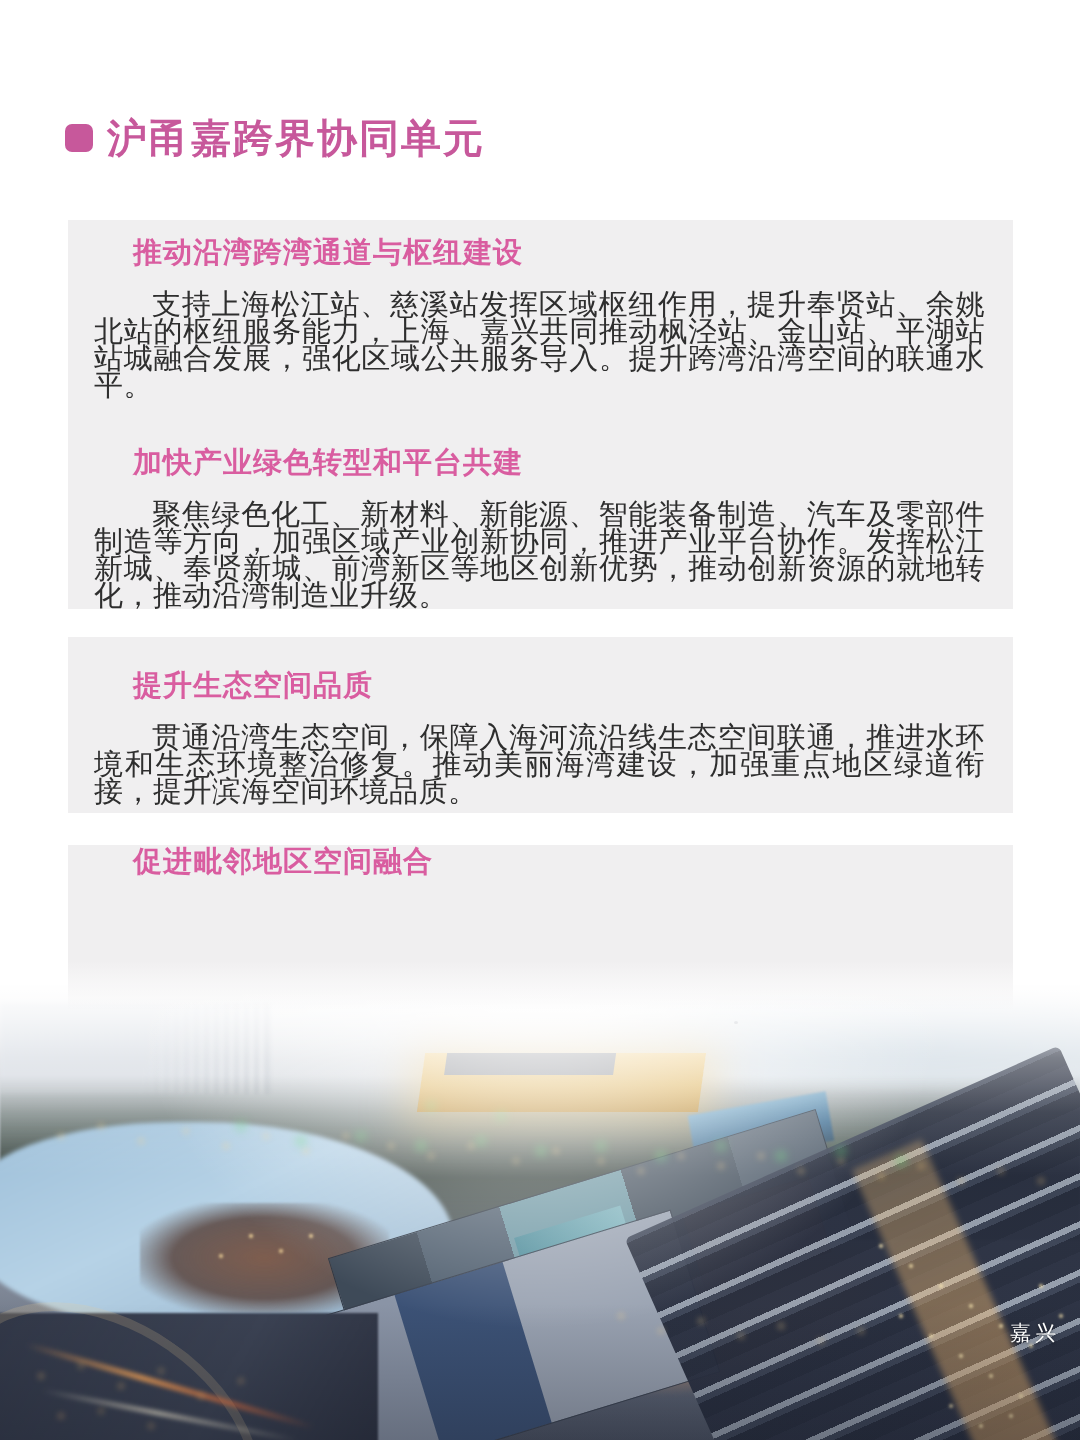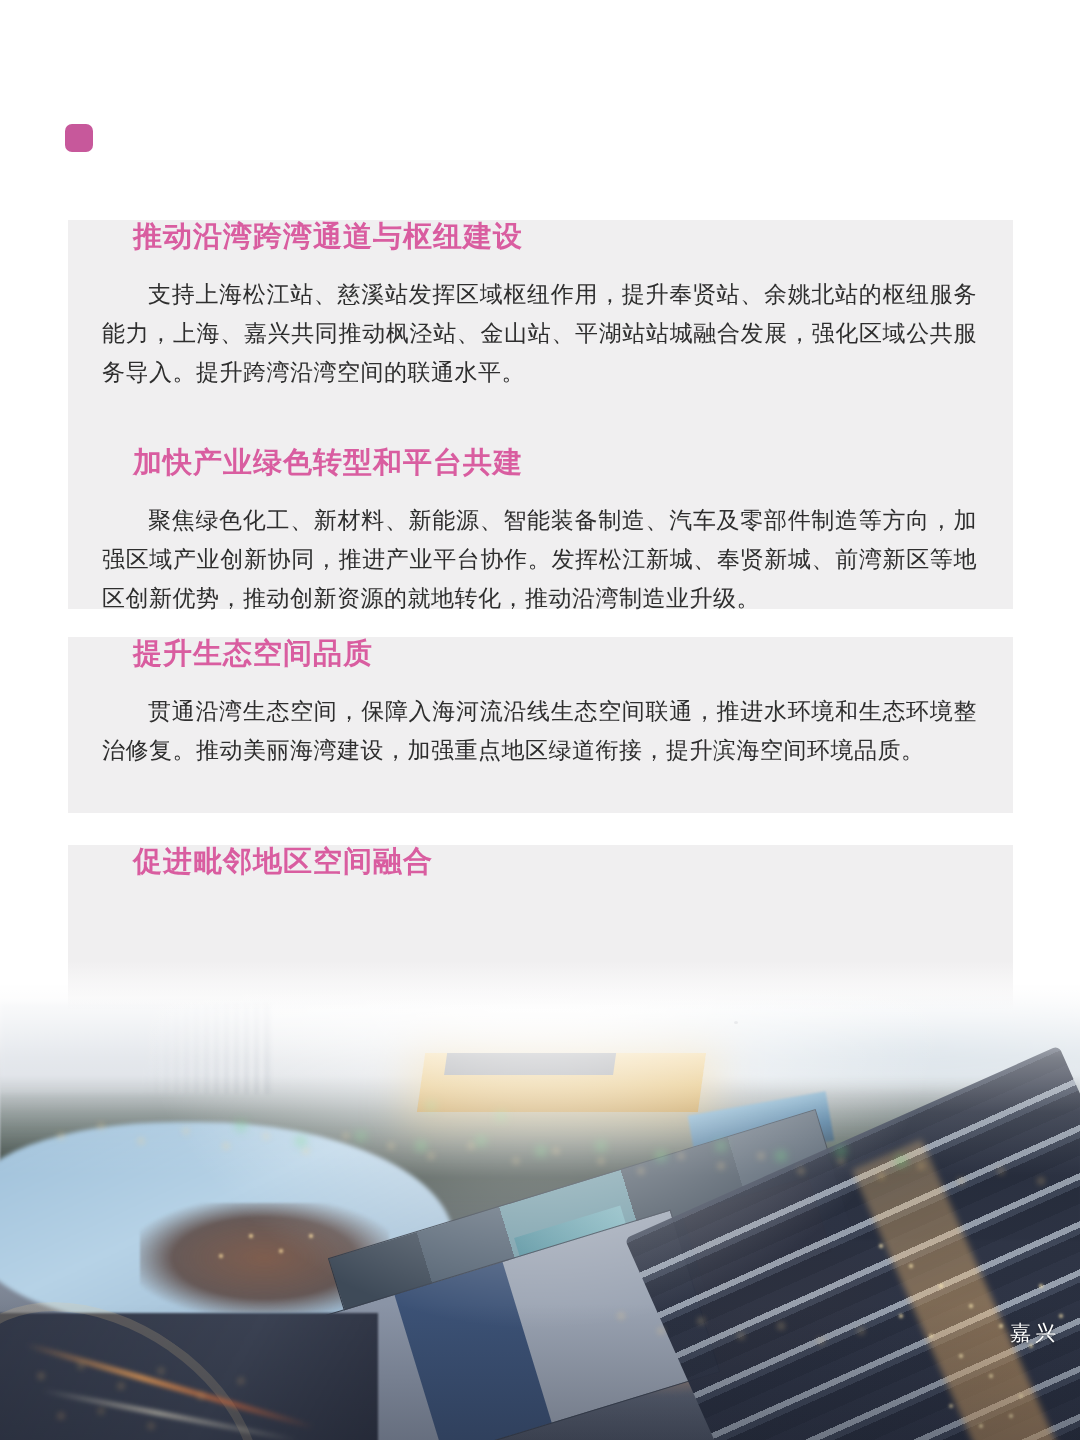--- a/index.html
+++ b/index.html
@@ -24,26 +24,26 @@
   
   .card{
     position:absolute;left:68px;width:945px;background:#f0eff0;
     box-sizing:border-box;padding:0 24px 0 22px;
   }
   .card h2{
     margin:0 0 22px 0;padding-left:43px;
     font-size:29px;font-weight:700;color:#d95da0;line-height:1.15;letter-spacing:1px;
   }
   .card p{
-    margin:12px;font-size:23px;line-height:39px;color:#2e2e2e;
+    margin:4px;font-size:29px;line-height:27px;color:#2e2e2e;
     text-indent:2em;text-align:justify;letter-spacing:.5px;
   }
-  .card1{top:220px;height:228px;}
+  .card1{top:220px;height:228px;padding-top:16px;}
   .card2{top:428px;height:181px;padding-top:18px;}
-  .card3{top:637px;height:176px;}
+  .card3{top:637px;height:176px;padding-top:32px;}
   .card4{
     top:845px;height:165px;z-index:5;
     background:linear-gradient(180deg,#f0eff0 0%,#f0eff0 70%,rgba(240,239,240,0) 100%);
   }
 
   
   .photo{position:absolute;left:0;top:985px;width:1080px;height:455px;overflow:hidden;z-index:1;}
   .photo *{position:absolute;}
   .ph-base{inset:0;background:linear-gradient(180deg,#f0f1f3 0%,#dfe2e6 12%,#c6ccd3 26%,#a9b2bc 42%,#8b94a2 60%,#6c7484 78%,#4b5262 100%);}
   .ph-far-water{left:55%;top:1%;width:46%;height:22%;background:radial-gradient(ellipse at 60% 55%,#c9d6e0 0%,#d7dfe6 55%,rgba(215,223,230,0) 78%);filter:blur(4px);}
@@ -129,20 +129,21 @@
     font-size:21px;letter-spacing:4px;text-shadow:0 1px 3px rgba(0,0,0,.55);
   }
 </style>
 </head>
 <body>
 
 <div class="page">
 
   <header class="title-row">
     <span class="bullet"></span>
+    <h1 class="page-title">沪甬嘉跨界协同单元</h1>
   </header>
 
   <section class="card card1">
     <h2>推动沿湾跨湾通道与枢纽建设</h2>
     <p>支持上海松江站、慈溪站发挥区域枢纽作用，提升奉贤站、余姚北站的枢纽服务能力，上海、嘉兴共同推动枫泾站、金山站、平湖站站城融合发展，强化区域公共服务导入。提升跨湾沿湾空间的联通水平。</p>
   </section>
 
   <section class="card card2">
     <h2>加快产业绿色转型和平台共建</h2>
     <p>聚焦绿色化工、新材料、新能源、智能装备制造、汽车及零部件制造等方向，加强区域产业创新协同，推进产业平台协作。发挥松江新城、奉贤新城、前湾新区等地区创新优势，推动创新资源的就地转化，推动沿湾制造业升级。</p>

